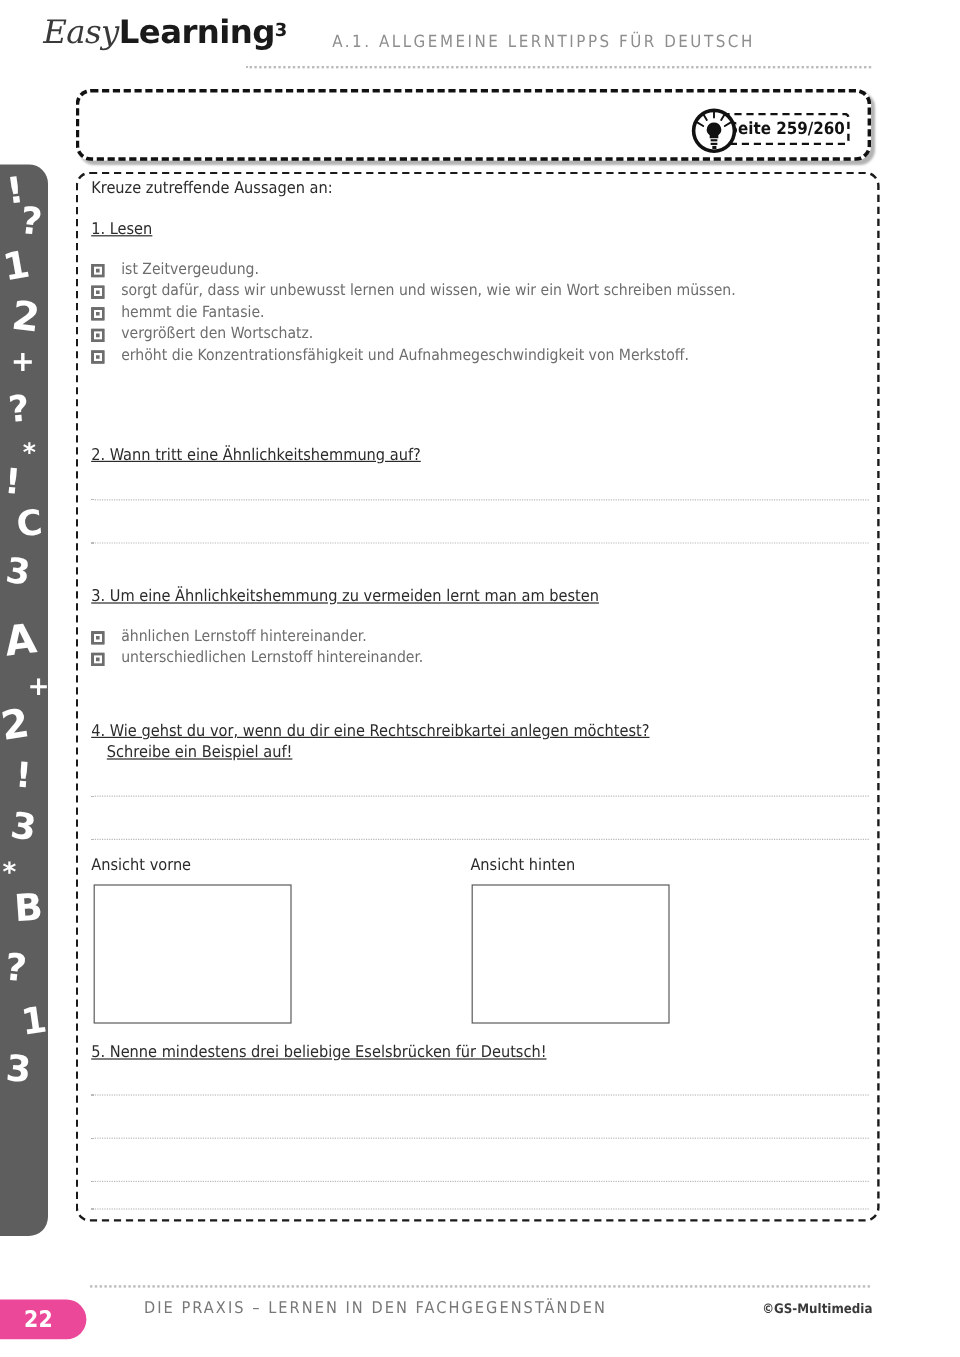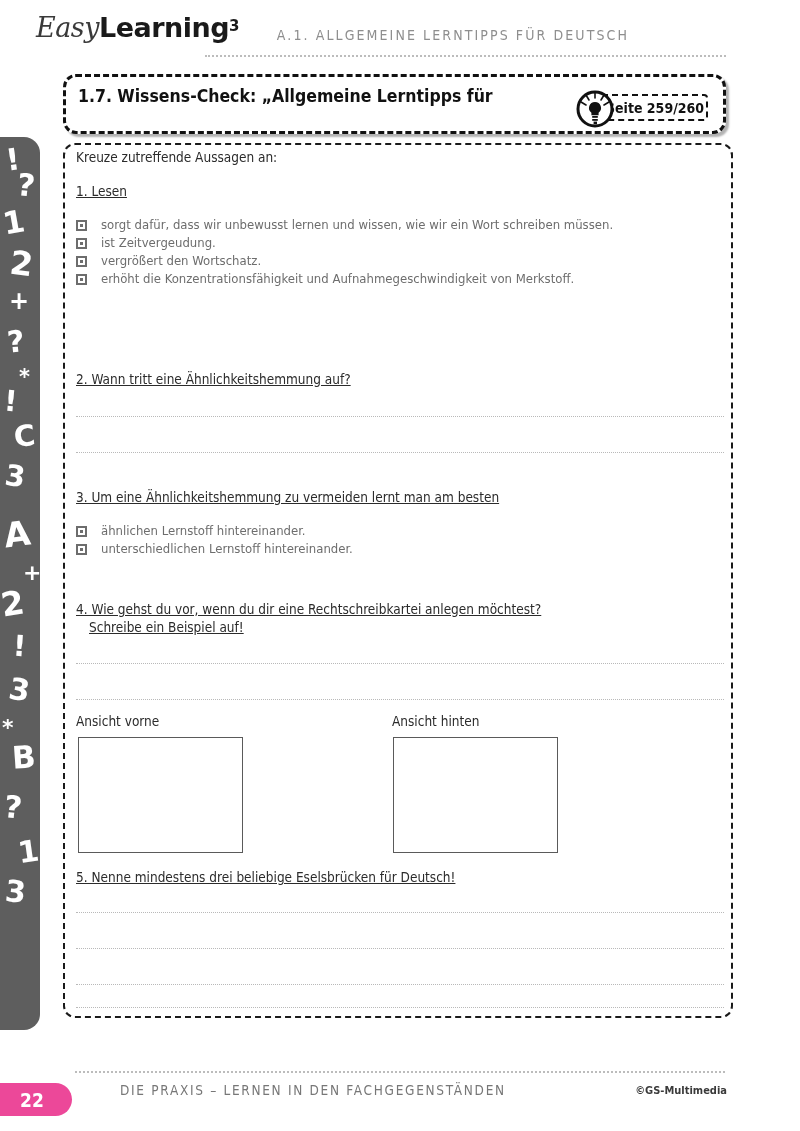--- a/index.html
+++ b/index.html
@@ -225,21 +225,20 @@
 <div class="header">
   <div class="logo">
     <span class="easy">Easy</span><span class="learning">Learning</span><span class="sup">3</span>
   </div>
   <div class="header-title">A.1. ALLGEMEINE LERNTIPPS FÜR DEUTSCH</div>
   <div class="header-rule"></div>
 </div>
 
 <div class="title-box">
   <div class="title-text">
-    <span>1.7. Wissens-Check: „Allgemeine Lerntipps für</span>
   </div>
 
   <svg class="bulb-icon" viewBox="0 0 48 48">
     <circle cx="24" cy="25" r="17" fill="#ffffff" stroke="#111111" stroke-width="3"></circle>
     <path d="M24 18 a6 6 0 0 1 3.6 10.8 v2.4 h-7.2 v-2.4 A6 6 0 0 1 24 18 z" fill="#111111"></path>
     <rect x="21.2" y="32" width="5.6" height="1.8" fill="#111111"></rect>
     <rect x="21.2" y="35" width="5.6" height="1.8" fill="#111111"></rect>
     <rect x="22.6" y="37.6" width="3.4" height="2.6" fill="#111111"></rect>
     <g stroke="#111111" stroke-width="1.6" stroke-linecap="round">
       <line x1="24" y1="8" x2="24" y2="14"></line>
@@ -254,25 +253,29 @@
 </div>
 
 <div class="content-box">
 
   <div class="intro">Kreuze zutreffende Aussagen an:</div>
 
   <div class="q" style="left:11px; top:37px;">1. Lesen</div>
   <div class="opt-list" style="left:11px; top:72px;">
     <label class="opt">
         <span class="cb"></span>
+        <span>ist Zeitvergeudung.</span>
+      </label>
+    <label class="opt">
+        <span class="cb"></span>
         <span>sorgt dafür, dass wir unbewusst lernen und wissen, wie wir ein Wort schreiben müssen.</span>
       </label>
     <label class="opt">
         <span class="cb"></span>
-        <span>ist Zeitvergeudung.</span>
+        <span>hemmt die Fantasie.</span>
       </label>
     <label class="opt">
         <span class="cb"></span>
         <span>vergrößert den Wortschatz.</span>
       </label>
     <label class="opt">
         <span class="cb"></span>
         <span>erhöht die Konzentrationsfähigkeit und Aufnahmegeschwindigkeit von Merkstoff.</span>
       </label>
   </div>

